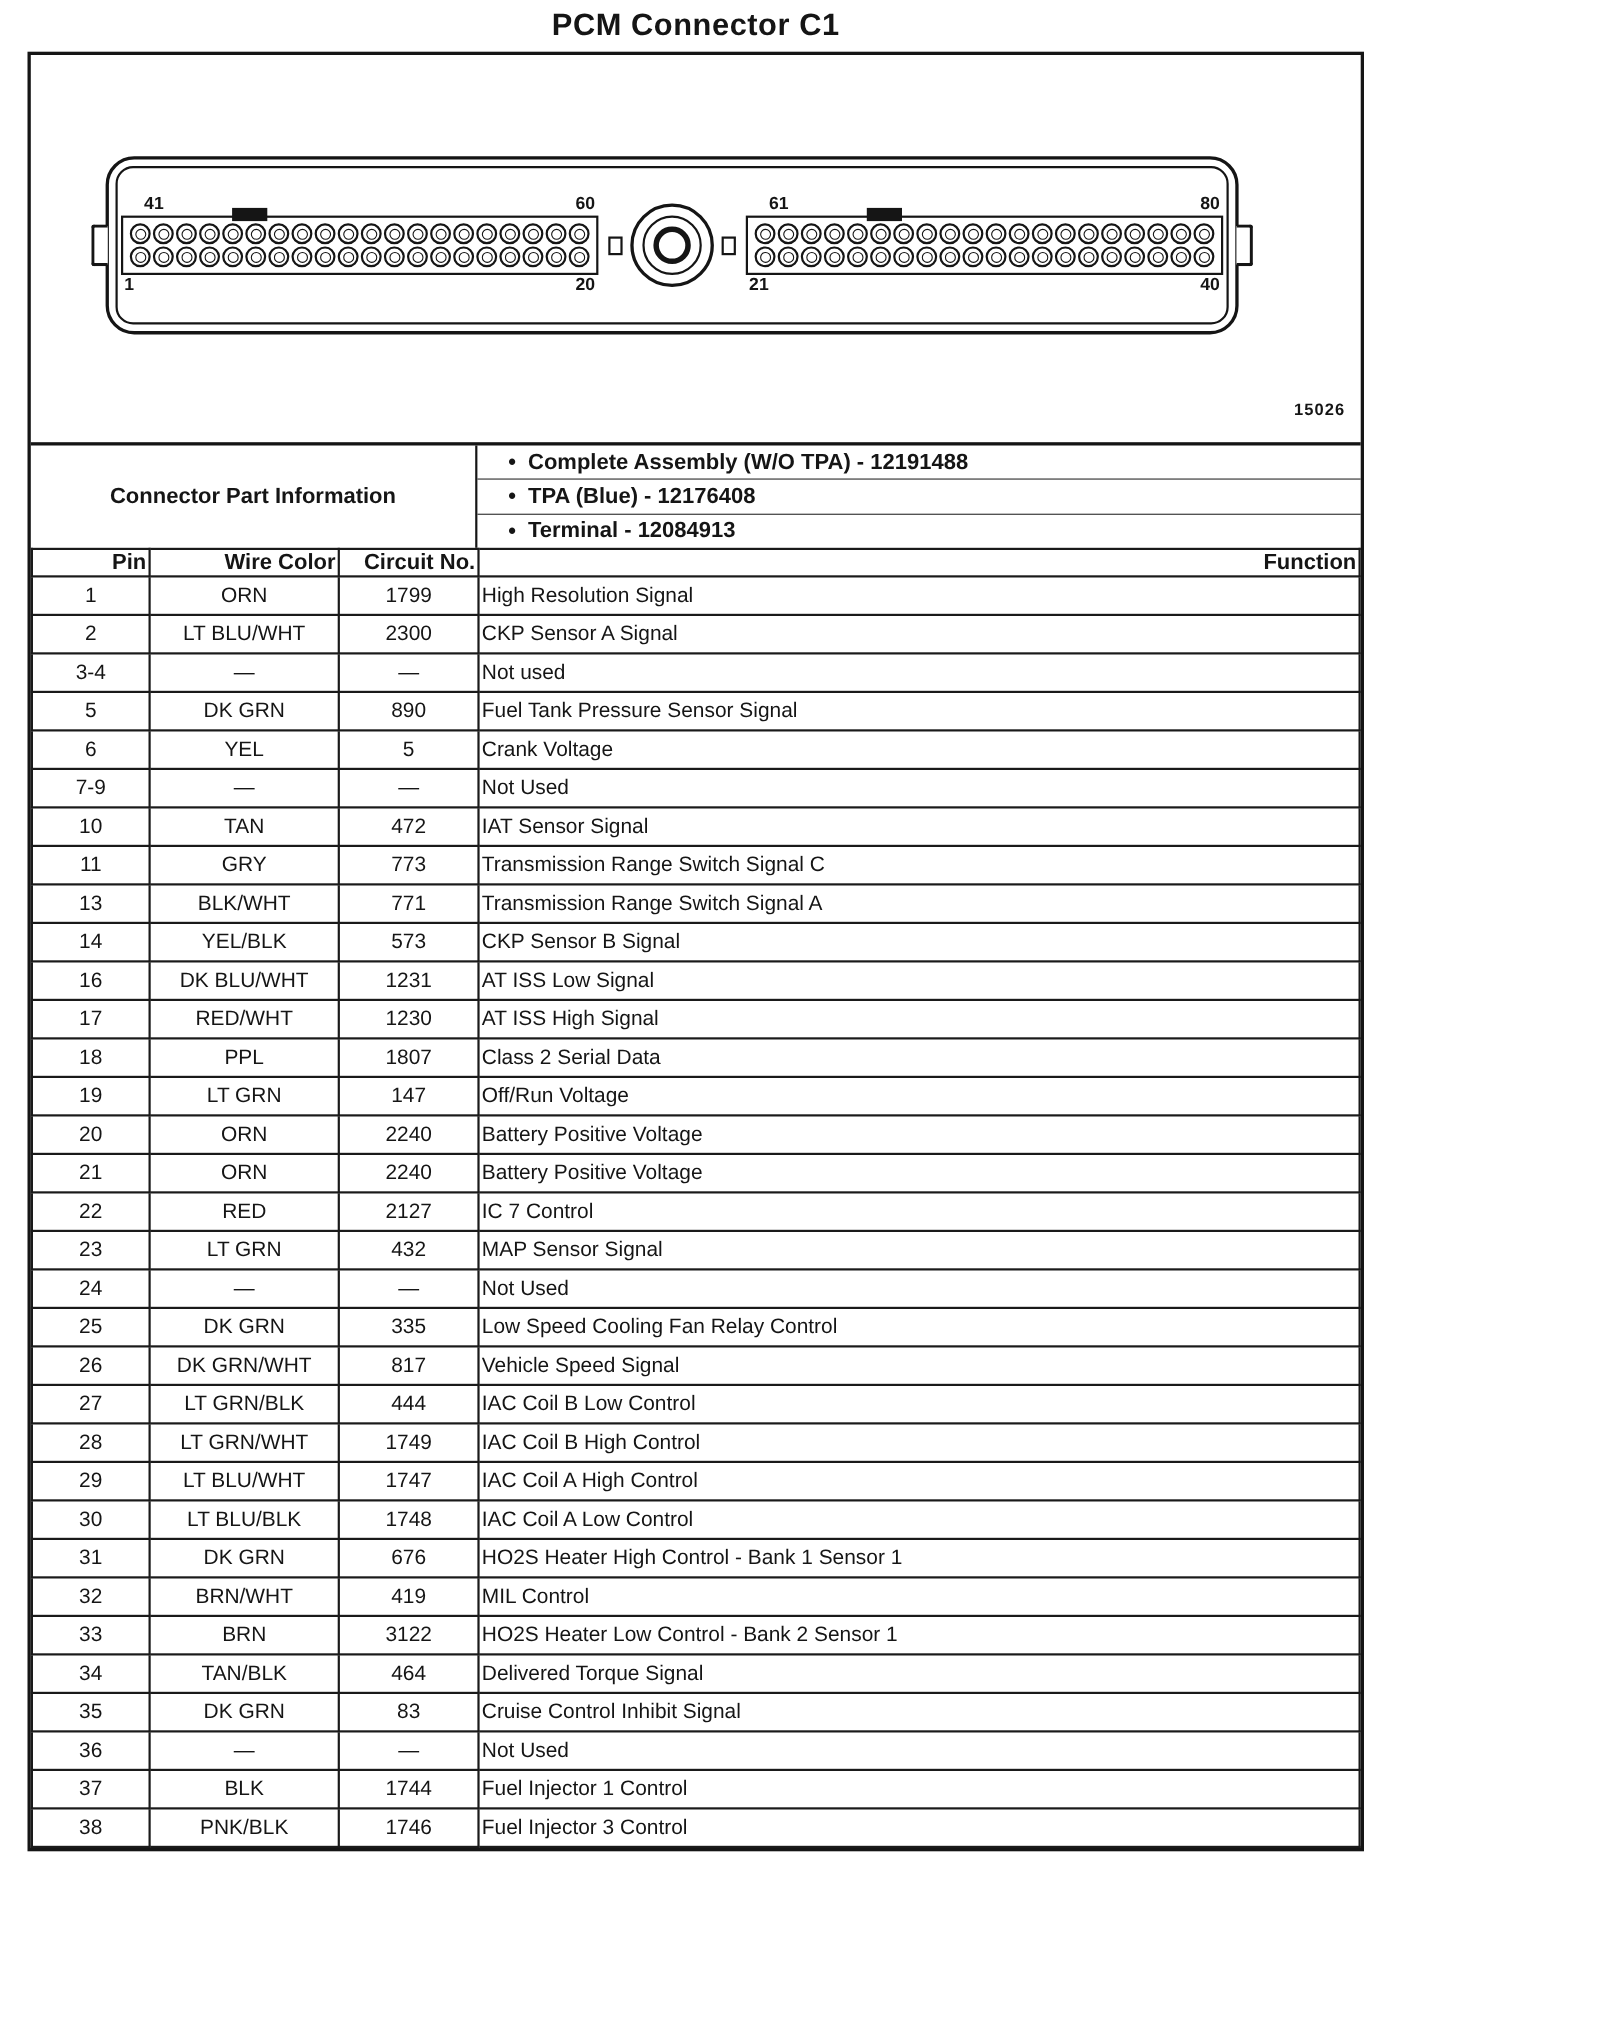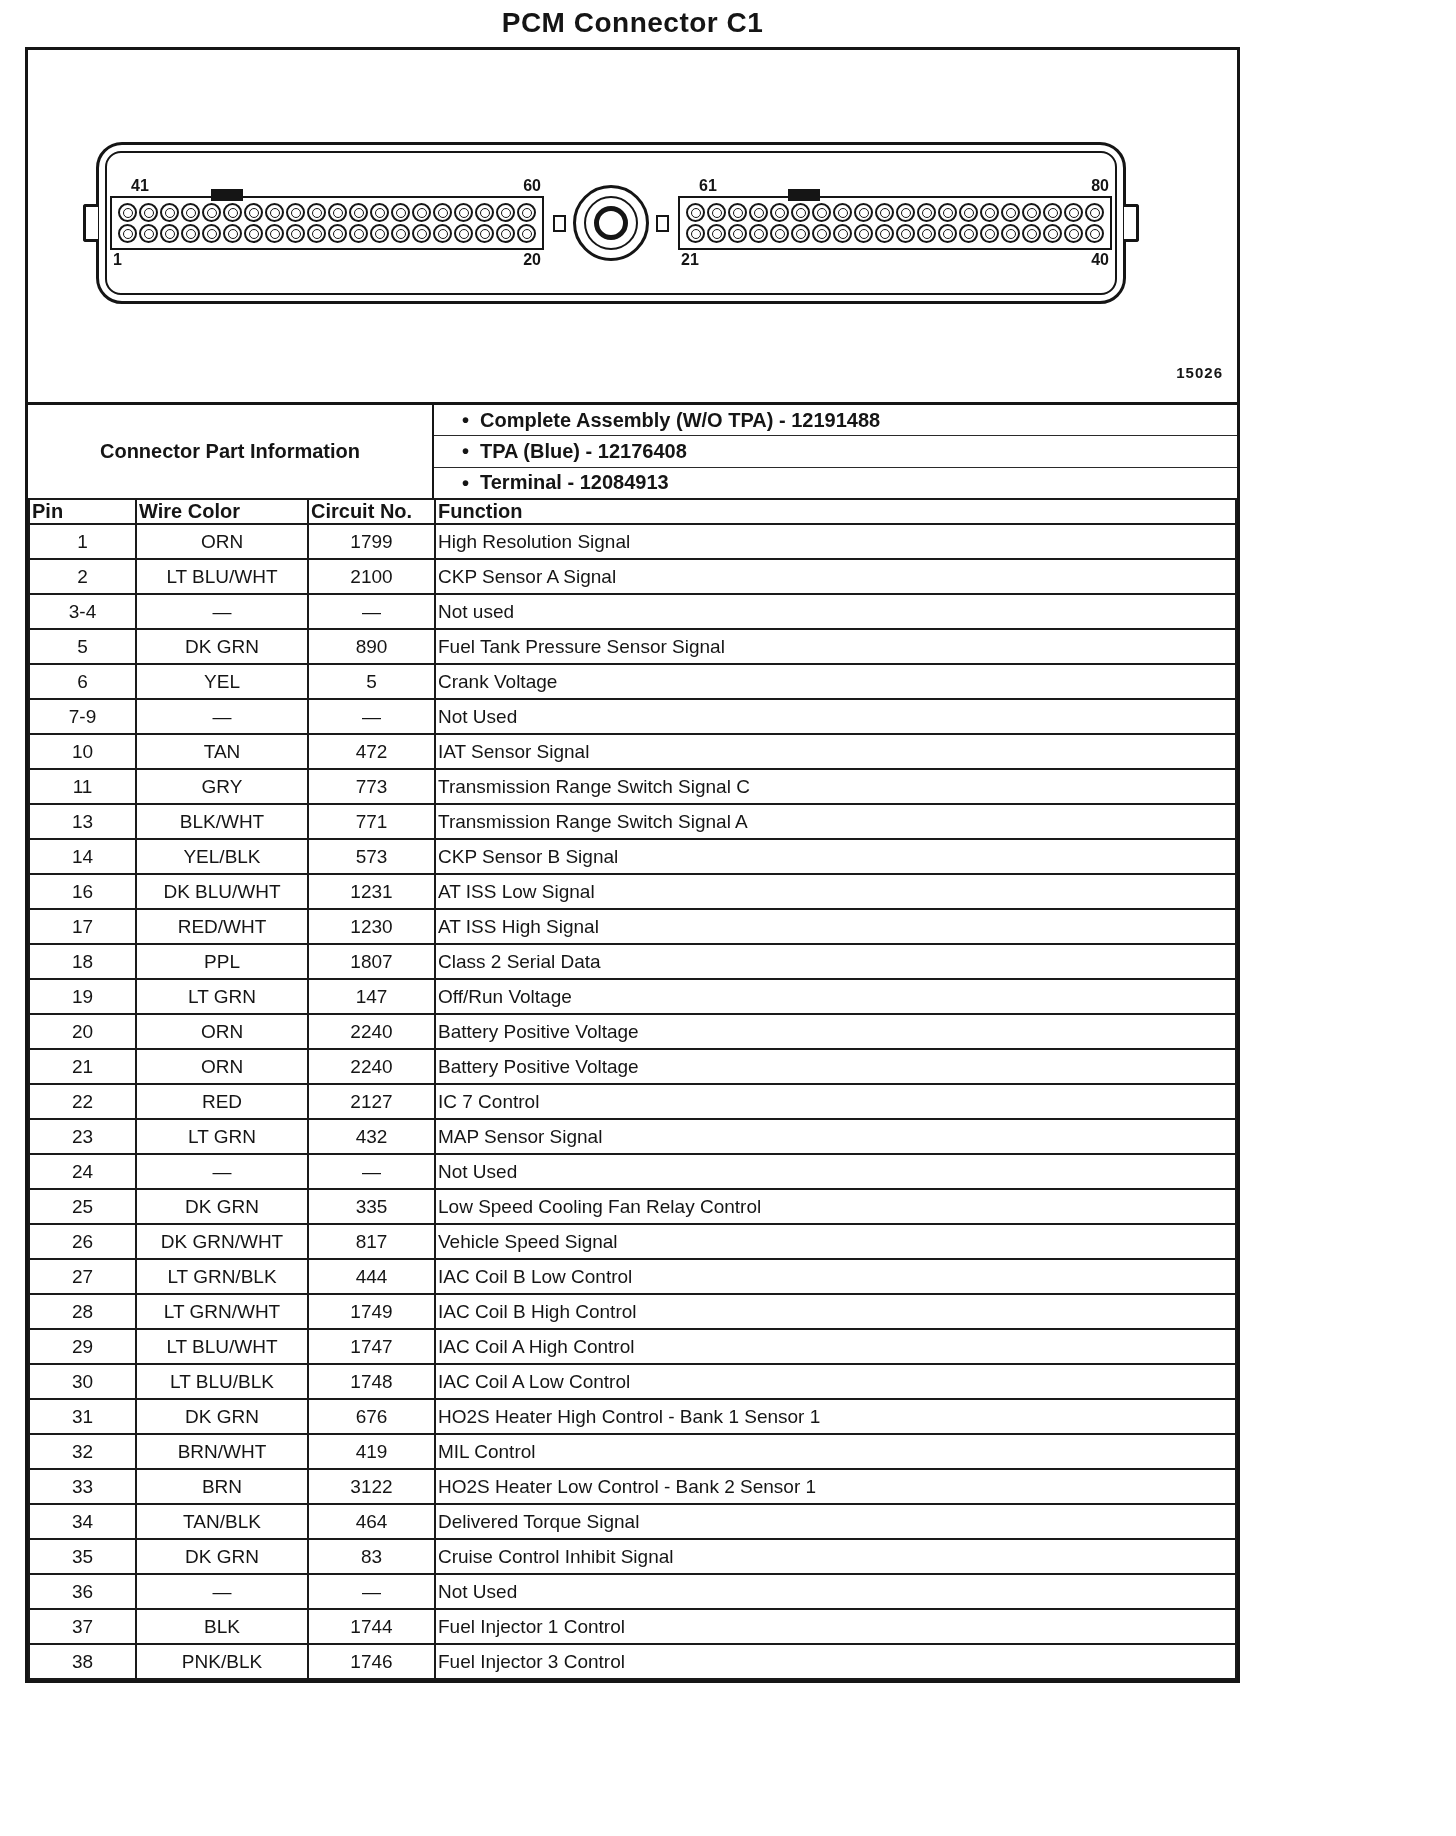--- a/index.html
+++ b/index.html
@@ -65,21 +65,21 @@
     flex:1; display:flex; align-items:center; gap:11px; padding-left:28px;
     font-weight:bold; font-size:20px; border-bottom:1.5px solid #2a2a2a;
   }
   .part-item:last-child { border-bottom:none; }
   .bullet { font-size:20px; line-height:1; }
 
   
   table { border-collapse:collapse; width:100%; table-layout:fixed; }
   col.c0 { width:107px; } col.c1 { width:172px; } col.c2 { width:127px; }
   th, td { border:2px solid #1a1a1a; }
-  th { height:24px; font-size:20px; font-weight:bold; text-align:left; padding:0 2px; }
+  th { height:24px; font-size:20px; font-weight:bold; text-align:right; padding:0 2px; }
   td { height:35px; font-size:19px; text-align:center; padding:0 4px; vertical-align:middle; }
   td.fn { text-align:left; padding-left:2px; }
 </style>
 </head>
 <body style="--ink: #151515; --paper: #ffffff;">
 
 <div class="content">
   <div class="title">PCM Connector C1</div>
 
   <div class="outer-box">
@@ -247,21 +247,21 @@
       <tbody>
           <tr>
             <td>1</td>
             <td>ORN</td>
             <td>1799</td>
             <td class="fn">High Resolution Signal</td>
           </tr>
           <tr>
             <td>2</td>
             <td>LT BLU/WHT</td>
-            <td>2100</td>
+            <td>2300</td>
             <td class="fn">CKP Sensor A Signal</td>
           </tr>
           <tr>
             <td>3-4</td>
             <td>—</td>
             <td>—</td>
             <td class="fn">Not used</td>
           </tr>
           <tr>
             <td>5</td>

